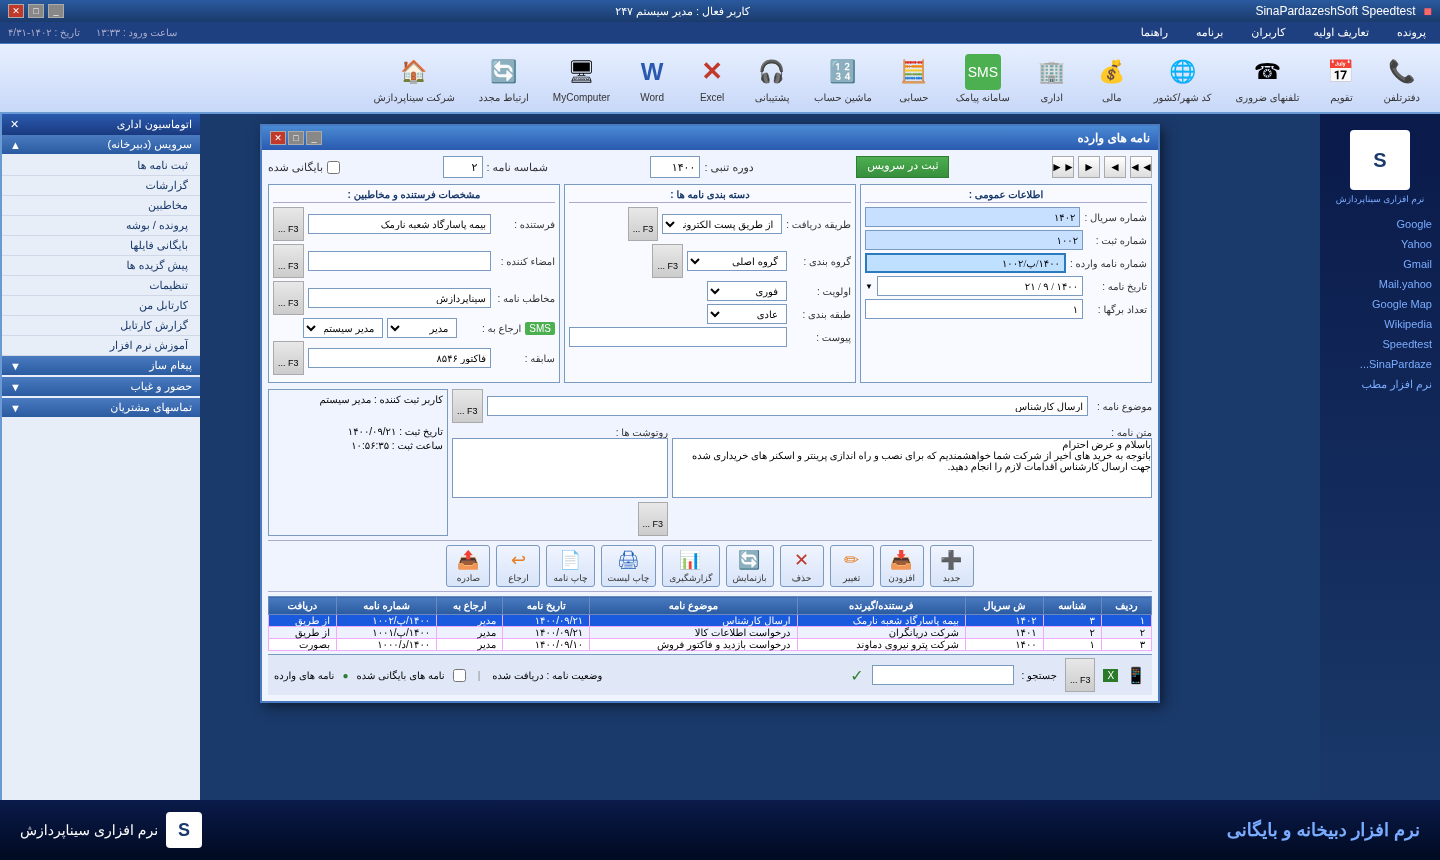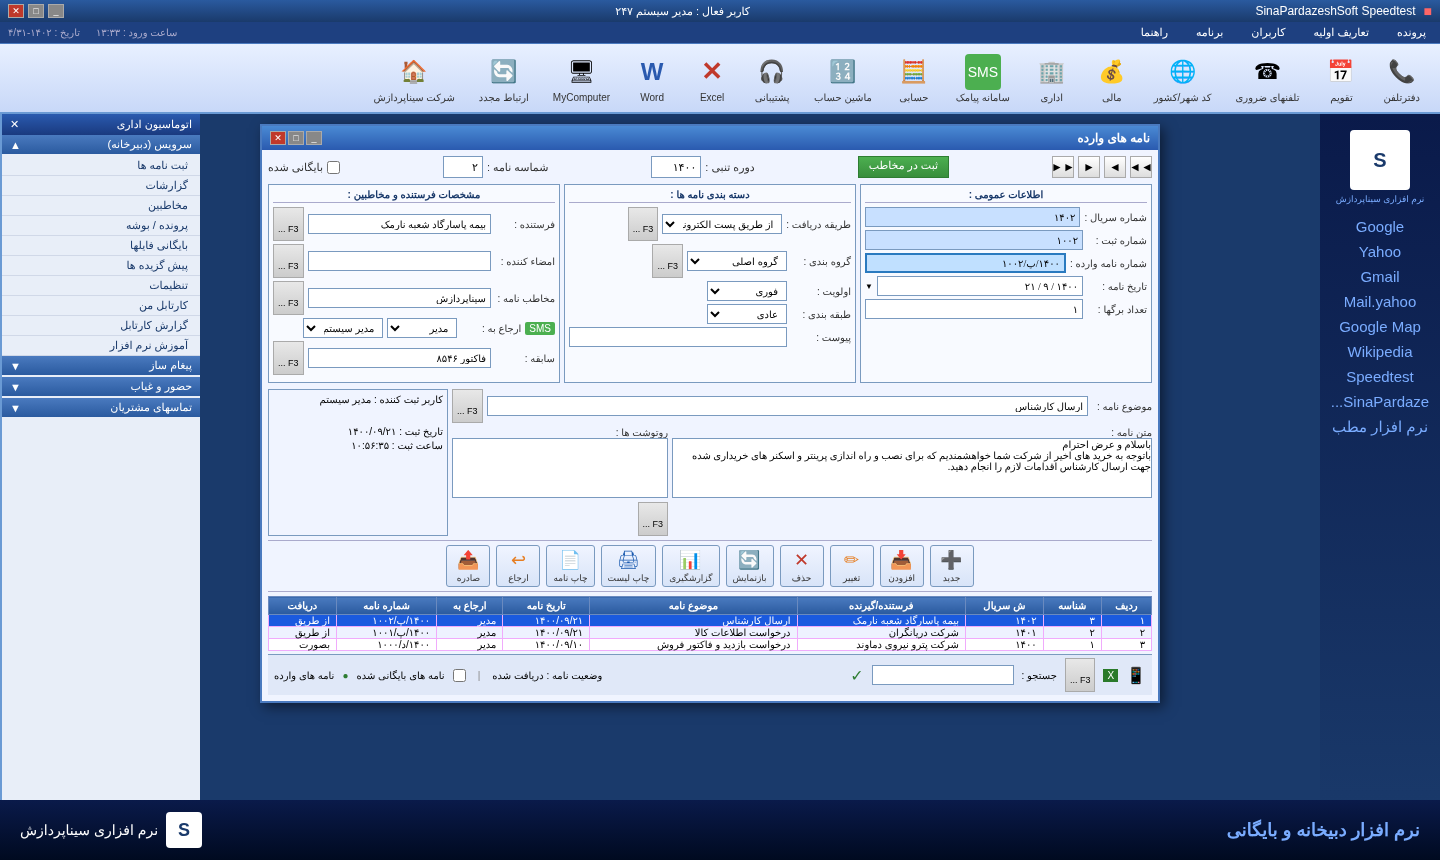--- a/index.html
+++ b/index.html
@@ -22,21 +22,21 @@
     .toolbar { background: linear-gradient(to bottom, #e8f0ff, #c8d8f8); height: 70px; display: flex; align-items: center; padding: 4px 12px; gap: 8px; border-bottom: 2px solid #6a9ad4; }
     .toolbar-item { display: flex; flex-direction: column; align-items: center; gap: 2px; cursor: pointer; padding: 4px 8px; border-radius: 4px; min-width: 50px; }
     .toolbar-icon { width: 36px; height: 36px; display: flex; align-items: center; justify-content: center; font-size: 22px; }
     .toolbar-label { font-size: 10px; color: #333; text-align: center; white-space: nowrap; }
 
     
     .main-area { display: flex; height: calc(860px - 136px); }
 
     
     .left-sidebar { width: 120px; background: linear-gradient(to bottom, #0a1a4a, #1a3a6b); padding: 8px 4px; display: flex; flex-direction: column; gap: 4px; }
-    .sidebar-link { color: #7aacff; font-size: 15px; padding: 2px 4px; cursor: pointer; text-align: center; }
+    .sidebar-link { color: #7aacff; font-size: 11px; padding: 2px 4px; cursor: pointer; }
     .logo-area { display: flex; flex-direction: column; align-items: center; padding: 8px; }
     .logo-box { width: 60px; height: 60px; background: white; border-radius: 4px; display: flex; align-items: center; justify-content: center; font-size: 24px; color: #1a3a6b; font-weight: bold; }
 
     
     .right-sidebar { width: 200px; background: #e8eef8; border-left: 2px solid #6a9ad4; display: flex; flex-direction: column; }
     .right-sidebar-header { background: linear-gradient(to bottom, #2a5aaf, #1a3a7f); color: white; padding: 4px 8px; font-size: 11px; display: flex; align-items: center; justify-content: space-between; }
     .right-sidebar-title { background: linear-gradient(to bottom, #4a7abf, #2a5a9f); color: white; padding: 3px 8px; font-size: 11px; cursor: pointer; margin-bottom: 2px; display: flex; justify-content: space-between; align-items: center; }
     .right-sidebar-item { padding: 3px 12px; color: #1a3a6b; cursor: pointer; font-size: 11px; border-bottom: 1px solid #d0d8e8; }
 
     
@@ -235,21 +235,21 @@
       <div class="dialog-content">
 
         <div class="top-controls">
           <div class="control-group">
             <div class="nav-btn">◄◄</div>
             <div class="nav-btn">◄</div>
             <div class="nav-btn">►</div>
             <div class="nav-btn">►►</div>
           </div>
           <div class="control-group">
-            <div class="green-btn">ثبت در مخاطب</div>
+            <div class="green-btn">ثبت در سرویس</div>
           </div>
           <div class="control-group">
             <span class="label-text">دوره تنبی :</span>
             <input class="input-field" value="۱۴۰۰" style="width: 50px;">
           </div>
           <div class="control-group">
             <span class="label-text">شماسه نامه :</span>
             <input class="input-field" value="۲" style="width: 40px;">
           </div>
           <div class="control-group">

